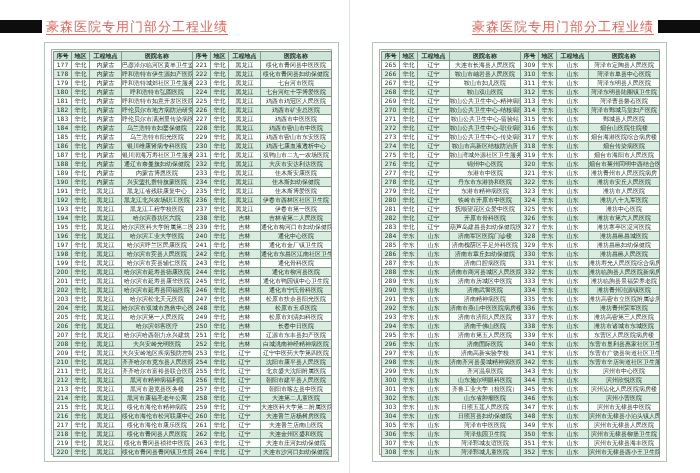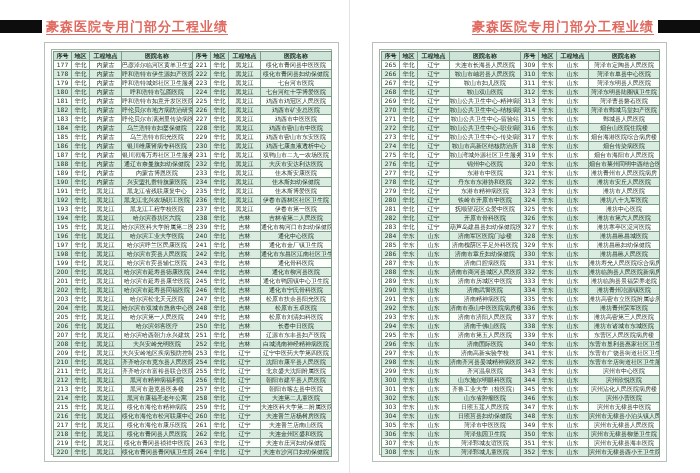--- a/index.html
+++ b/index.html
@@ -16,21 +16,21 @@
   }
   .spread{position:absolute;inset:0;background:#fff;}
   .gutter{position:absolute;left:349px;top:0;width:1px;height:473px;background:#e3e3e3;}
   .page{position:absolute;top:0;width:350px;height:473px;background:#fff;}
   .page-left{left:0;}
   .page-right{left:350px;}
   .black-tab{position:absolute;top:20px;height:13px;width:42px;background:#0d0d0d;}
   .page-left .black-tab{left:0;}
   .page-right .black-tab{right:0;}
   .doc-title{
-    position:absolute;top:20px;font-size:13px;font-weight:bold;color:var(--accent);
+    position:absolute;top:20px;font-size:13px;font-weight:normal;color:var(--accent);
     letter-spacing:1px;border-bottom:1px solid var(--accent);line-height:14px;
     white-space:nowrap;
   }
   .page-left .doc-title{left:46px;}
   .page-right .doc-title{right:46px;}
   .frame-outer{
     position:absolute;top:42px;height:420px;width:295px;
     border:1px solid #b7c1b9;background:#fff;
   }
   .page-left .frame-outer{left:44px;}

